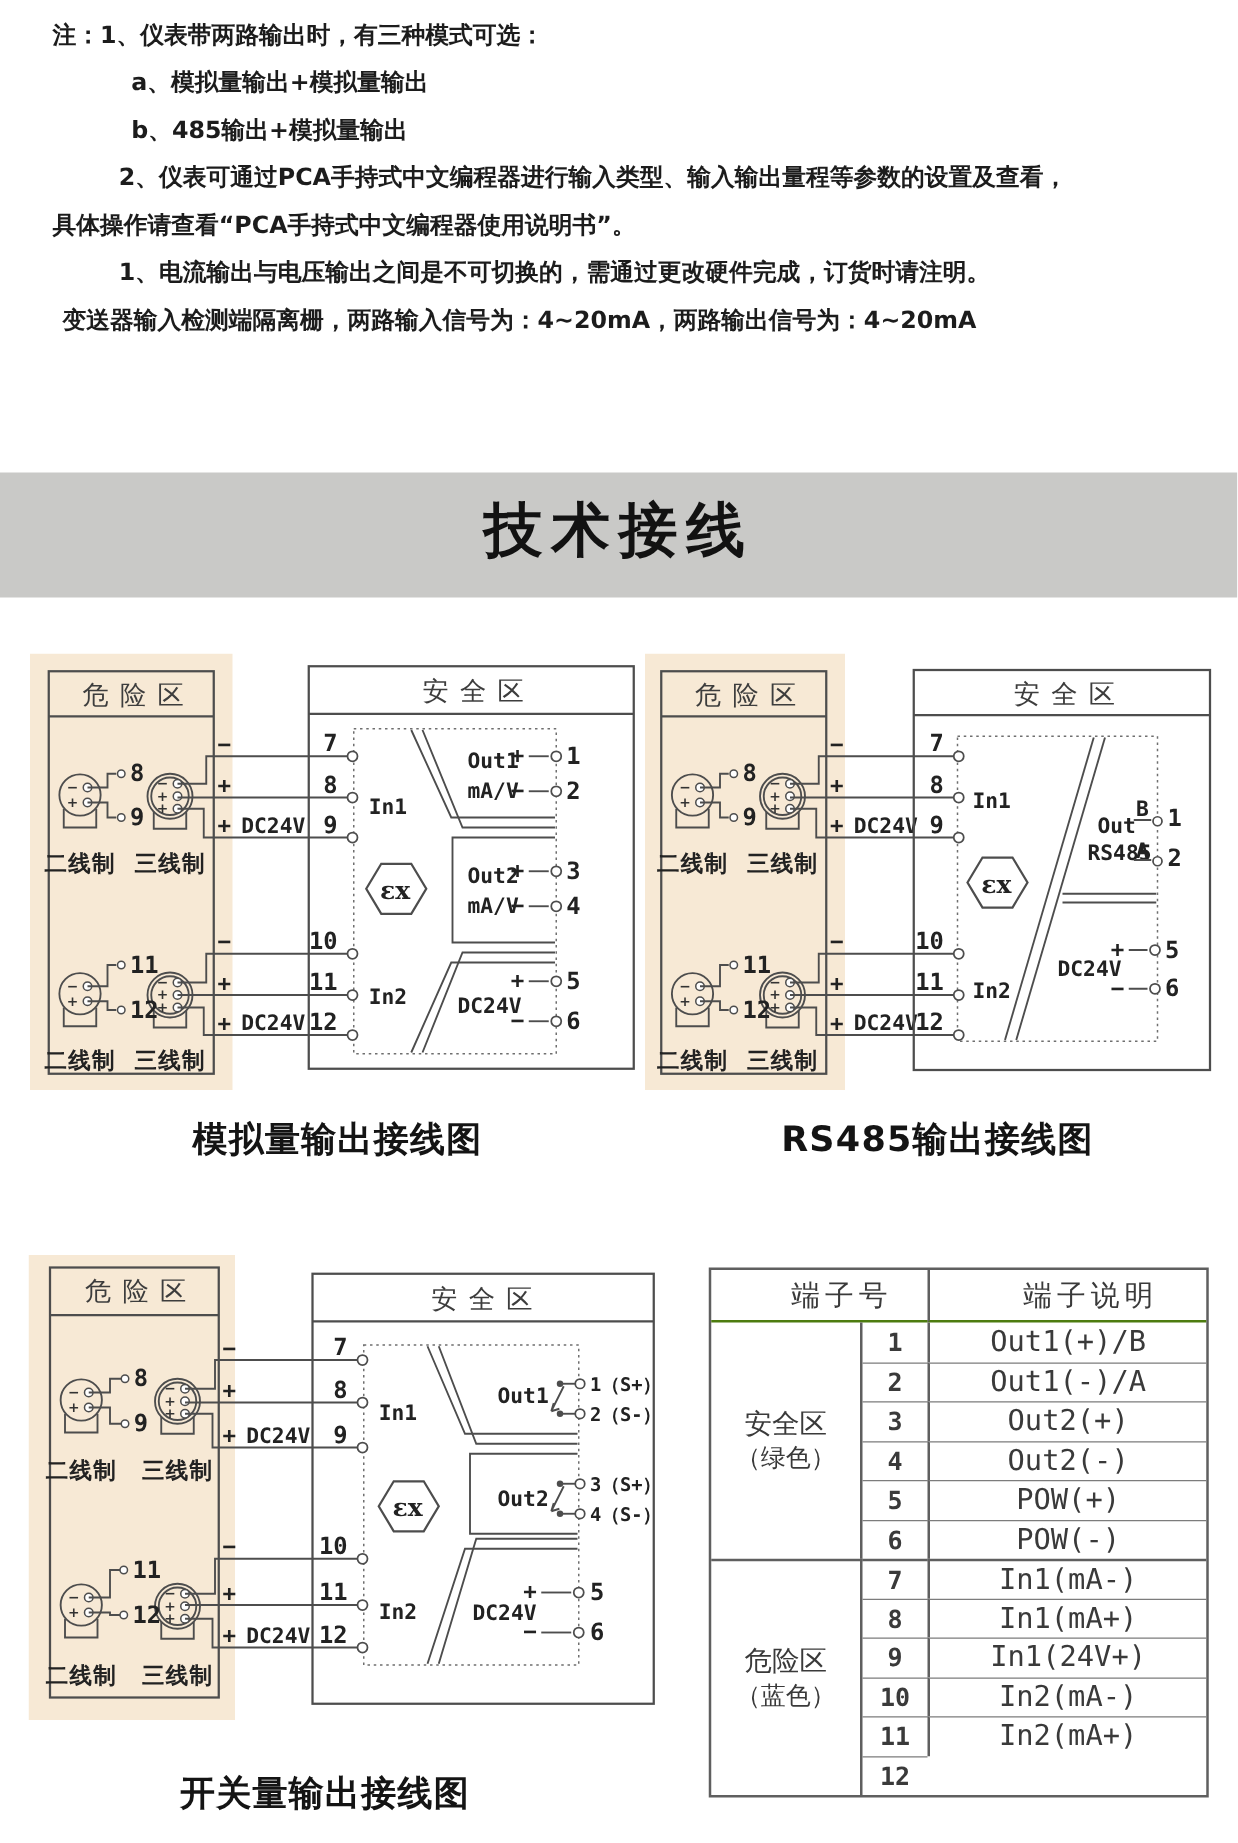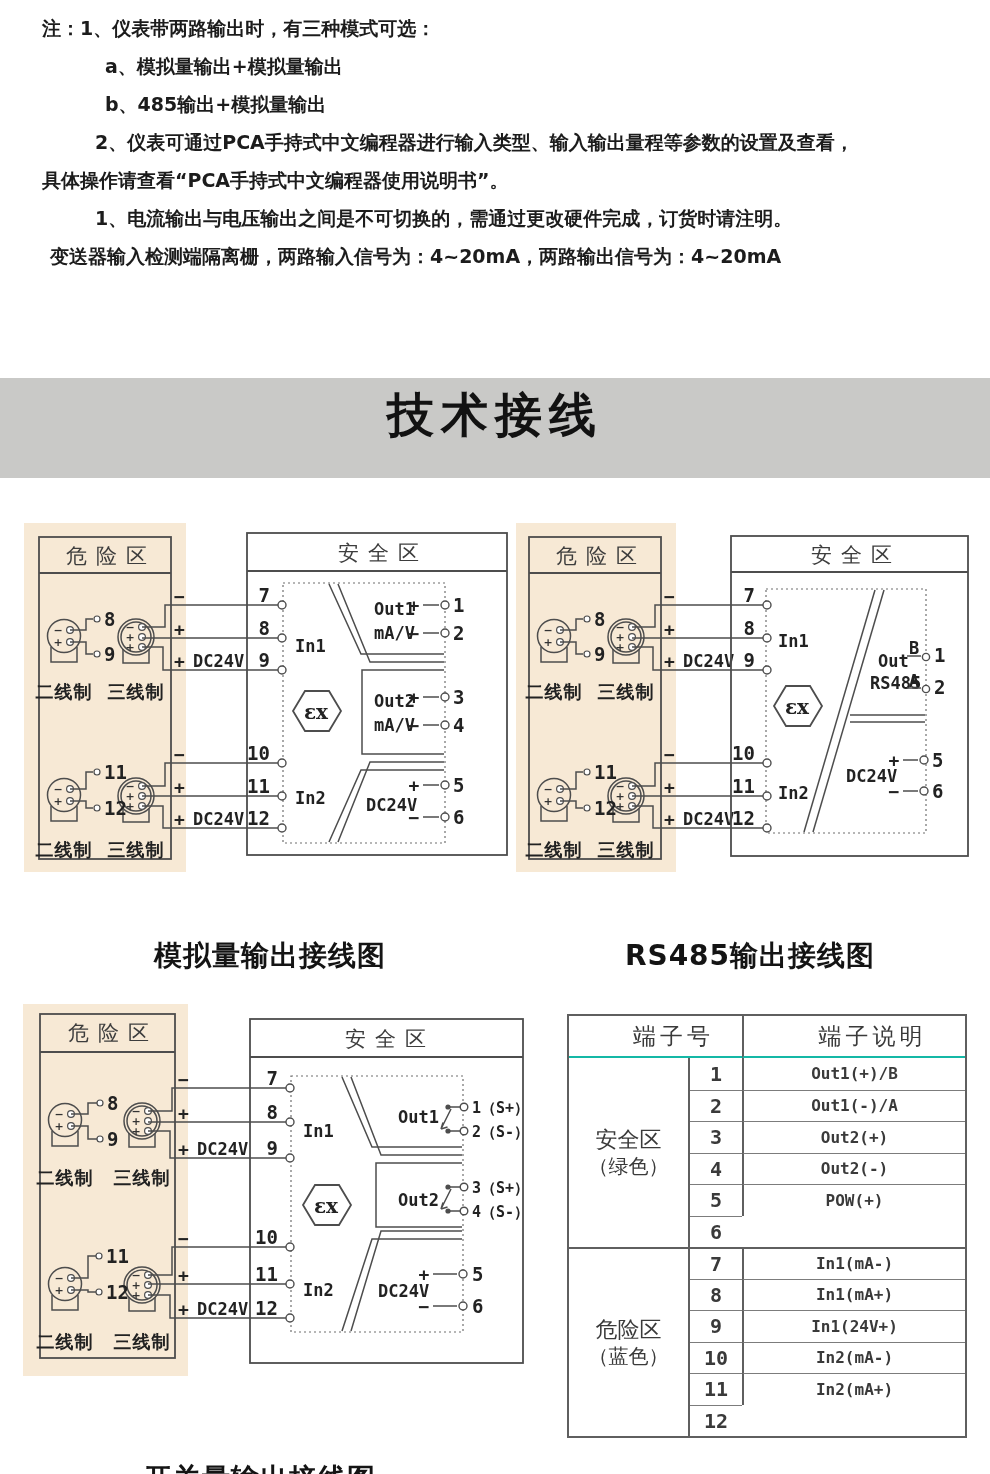--- a/index.html
+++ b/index.html
@@ -6,24 +6,24 @@
   .page{position:relative;width:990px;height:1474px;background:#fff;overflow:hidden;
         font-family:"DejaVu Sans","Liberation Sans",sans-serif;color:#1c1c1c;}
   
   .notes{position:absolute;left:42px;top:9px;right:8px;font-size:19px;font-weight:bold;}
   .notes p{margin:0;line-height:38px;white-space:nowrap;}
   .ind-abc{padding-left:63px;}
   .ind-num{padding-left:53px;}
   .ind-sm{padding-left:8px;}
   
   .banner{position:absolute;left:0;top:378px;width:990px;height:100px;background:#c9c9c7;text-align:center;}
-  .banner-title{font-size:47px;font-weight:bold;letter-spacing:7px;color:#121212;margin-top:11px;line-height:52px;}
+  .banner-title{font-size:47px;font-weight:bold;letter-spacing:7px;color:#121212;margin-top:21px;line-height:52px;}
   .banner-sub{font-size:18px;color:#3b3b3b;line-height:20px;letter-spacing:0.5px;}
   
-  .cap{position:absolute;text-align:center;font-size:28px;font-weight:bold;letter-spacing:1px;color:#141414;margin-top:44px;}
+  .cap{position:absolute;text-align:center;font-size:28px;font-weight:bold;letter-spacing:1px;color:#141414;}
   .capA{left:20px;top:893px;width:500px;}
   .capB{left:510px;top:893px;width:480px;}
   .capC{left:10px;top:1416px;width:500px;}
   
   svg{position:absolute;overflow:visible;}
   svg text{dominant-baseline:central;fill:#222;}
   .ln{stroke:#4d4d4d;stroke-width:1.5;fill:none;}
   .bx{stroke:#4d4d4d;stroke-width:1.8;fill:none;}
   .dt{stroke:#6f6f6f;stroke-width:1.2;fill:none;stroke-dasharray:2 3;}
   .tc{fill:#fff;stroke:#4d4d4d;stroke-width:1.4;}
@@ -36,28 +36,28 @@
   .nm{font-family:"DejaVu Sans Mono","Liberation Mono",monospace;font-weight:bold;font-size:19px;}
   .sg{font-family:"DejaVu Sans Mono","Liberation Mono",monospace;font-weight:bold;font-size:18px;}
   .sm{font-size:11px;font-weight:bold;fill:#333;}
   .ex{font-family:"DejaVu Serif","Liberation Serif",serif;font-weight:bold;font-size:20px;}
   .sl{font-family:"DejaVu Sans Mono","Liberation Mono",monospace;font-weight:bold;font-size:15px;}
   
   .tbl{position:absolute;left:567px;top:1014px;width:400px;height:424px;box-sizing:border-box;
        border:2px solid #5f5f5f;display:grid;grid-template-columns:121px 52px 1fr;
        grid-template-rows:42px repeat(12,1fr);color:#3a3a3a;}
   .tbl>div{display:flex;align-items:center;justify-content:center;box-sizing:border-box;}
-  .th{font-family:"DejaVu Serif","Liberation Serif",serif;font-size:23px;letter-spacing:4px;border-bottom:2px solid #14b8a6;padding-left:36px;}
+  .th{font-family:"DejaVu Serif","Liberation Serif",serif;font-size:23px;letter-spacing:4px;border-bottom:2px solid #4d7c0f;padding-left:36px;}
   .th-desc{border-left:2px solid #5f5f5f;}
   .tg{flex-direction:column;border-right:2px solid #5f5f5f;
       font-family:"DejaVu Serif","Liberation Serif",serif;font-size:22px;line-height:26px;}
   .tg .c2{font-size:20px;}
   .tg1{border-top:2px solid #5f5f5f;}
   .cno{font-family:"DejaVu Sans Mono","Liberation Mono",monospace;font-weight:bold;font-size:20px;}
-  .cds{font-family:"DejaVu Sans Mono","Liberation Mono",monospace;font-weight:bold;font-size:16px;border-left:2px solid #5f5f5f;}
+  .cds{font-family:"DejaVu Sans Mono","Liberation Mono",monospace;font-weight:normal;font-size:23px;border-left:2px solid #5f5f5f;}
   .bt{border-top:1.5px solid #7c7c7c;}
   .btg{border-top:2px solid #5f5f5f;}
 </style>
 </head>
 <body>
 
 <div class="page">
 
   <div class="notes">
     <p>注：1、仪表带两路输出时，有三种模式可选：</p>
@@ -532,20 +532,21 @@
     <div class="cds" style="grid-area:2/3/3/4">Out1(+)/B</div>
     <div class="cno bt" style="grid-area:3/2/4/3">2</div>
     <div class="cds bt" style="grid-area:3/3/4/4">Out1(-)/A</div>
     <div class="cno bt" style="grid-area:4/2/5/3">3</div>
     <div class="cds bt" style="grid-area:4/3/5/4">Out2(+)</div>
     <div class="cno bt" style="grid-area:5/2/6/3">4</div>
     <div class="cds bt" style="grid-area:5/3/6/4">Out2(-)</div>
     <div class="cno bt" style="grid-area:6/2/7/3">5</div>
     <div class="cds bt" style="grid-area:6/3/7/4">POW(+)</div>
     <div class="cno bt" style="grid-area:7/2/8/3">6</div>
+    <div class="cds bt" style="grid-area:7/3/8/4">POW(-)</div>
 
     <div class="tg tg1" style="grid-area:8/1/14/2">
       <span>危险区</span>
       <span class="c2">（蓝色）</span>
     </div>
     <div class="cno btg" style="grid-area:8/2/9/3">7</div>
     <div class="cds btg" style="grid-area:8/3/9/4">In1(mA-)</div>
     <div class="cno bt" style="grid-area:9/2/10/3">8</div>
     <div class="cds bt" style="grid-area:9/3/10/4">In1(mA+)</div>
     <div class="cno bt" style="grid-area:10/2/11/3">9</div>

